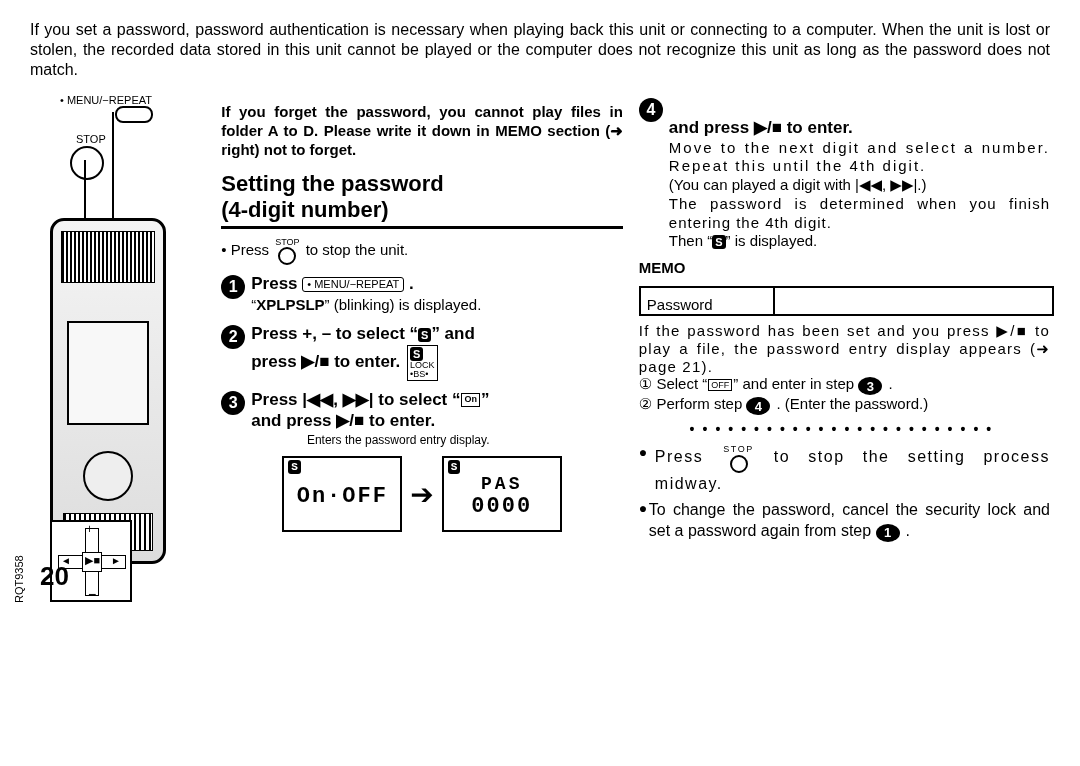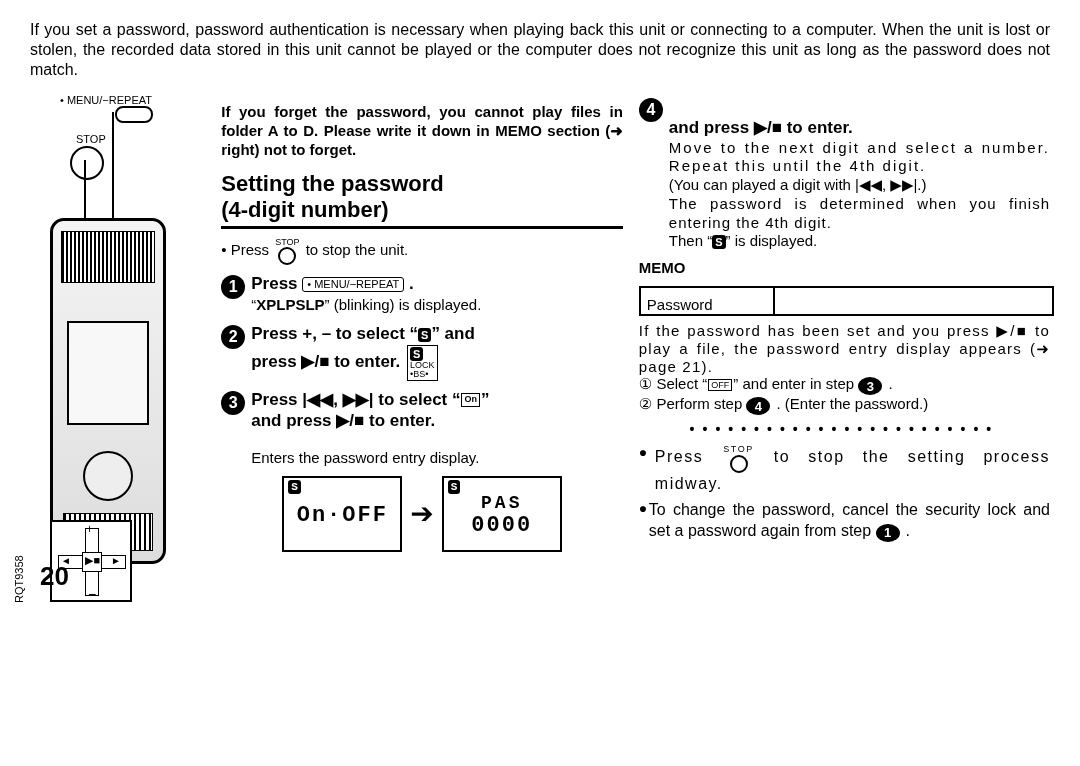--- a/index.html
+++ b/index.html
@@ -210,21 +210,21 @@
     margin:0 2px;
   }
   .stop-icon .circ {
     width:14px;height:14px;border:2px solid #000;border-radius:50%;
   }
   .sym {
     font-family: "Segoe UI Symbol","Arial Unicode MS",sans-serif;
   }
   .playstop { white-space:nowrap; }
   .small { font-size: 15px; }
-  .caption { font-size: 15px; margin-top:18px;}
+  .caption { font-size: 12px; margin-top:2px;text-align:right;}
   .lcd-row {
     display:flex;
     gap:8px;
     align-items:center;
     margin-top:6px;
     justify-content:center;
   }
   .lcd-mini {
     width:116px;height:68px;border:2px solid #000;
     font-family: "Courier New",monospace;

